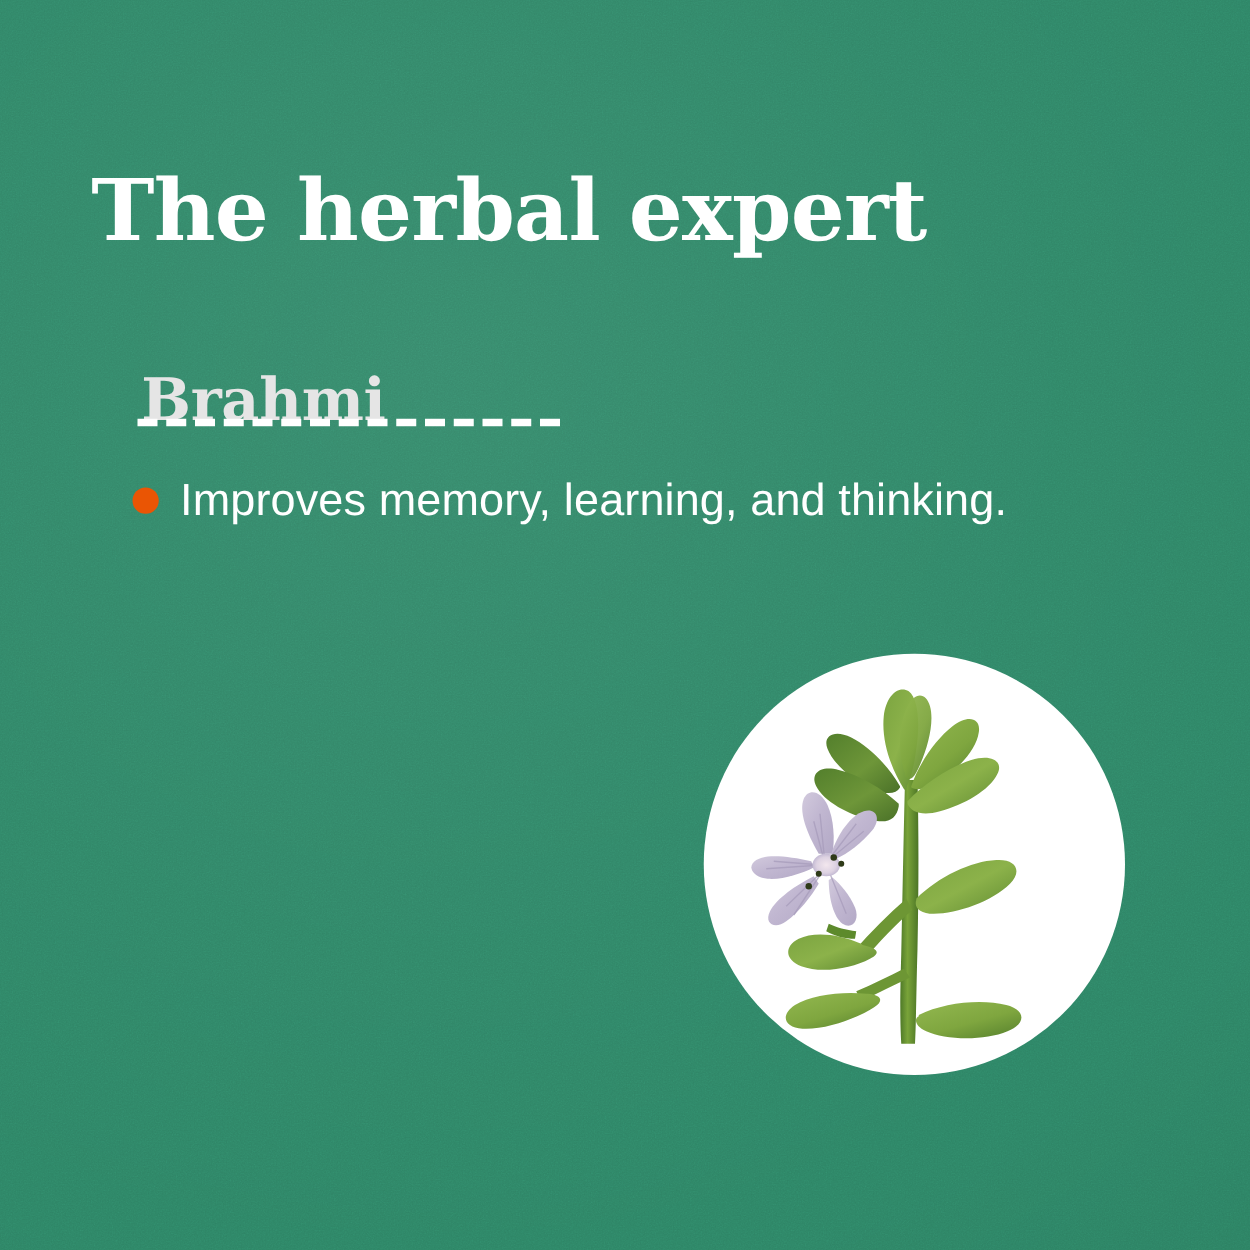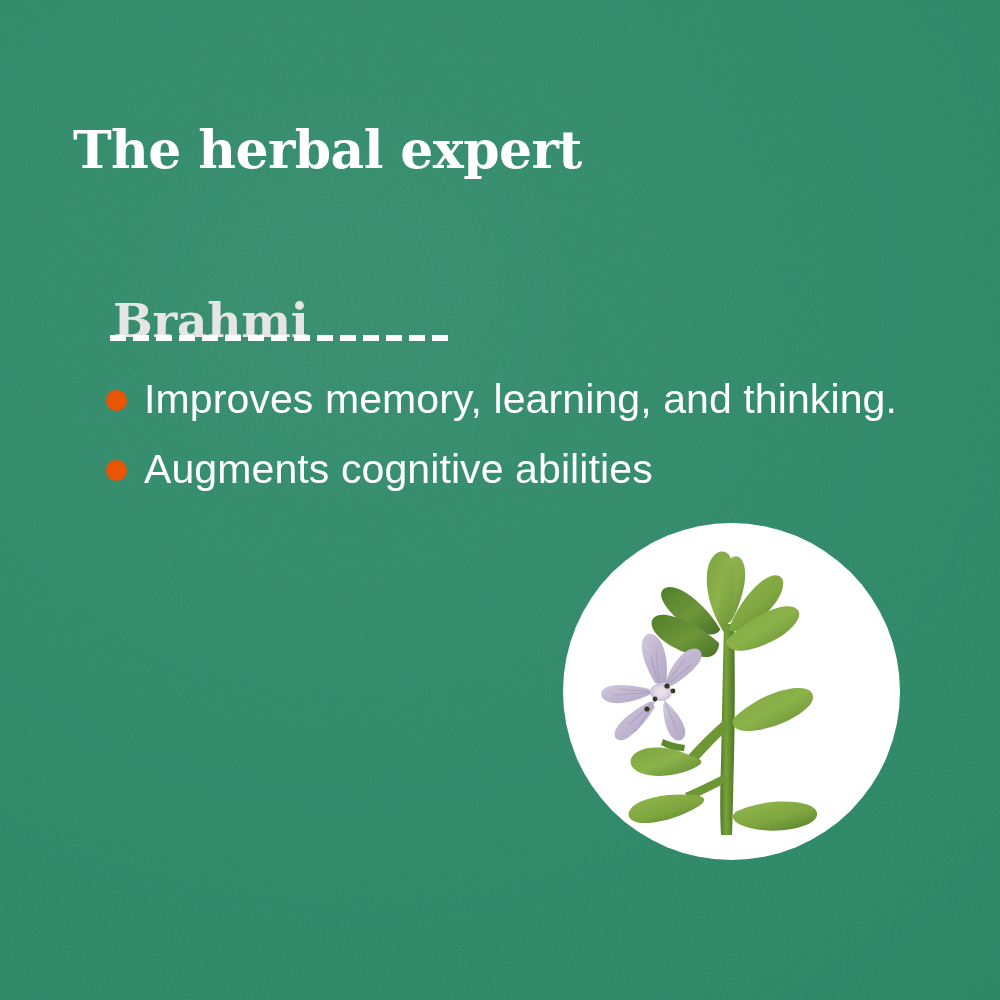--- a/index.html
+++ b/index.html
@@ -40,21 +40,21 @@
         rgba(0,0,0,0.00) 66%,
         rgba(0,0,0,0.055) 100%);
   }
 
   .headline {
     position: absolute;
     left: 73px;
     top: 88px;
     font-family: "DejaVu Serif", "Liberation Serif", serif;
     font-weight: 700;
-    font-size: 52px;
+    font-size: 68px;
     line-height: 1.05;
     letter-spacing: -0.6px;
     color: #ffffff;
     white-space: nowrap;
   }
 
   .herb-name {
     position: absolute;
     left: 113px;
     top: 257px;
@@ -101,21 +101,21 @@
     flex: 0 0 auto;
     width: 21px;
     height: 21px;
     border-radius: 50%;
     background: #ea5504;
     margin-right: 17px;
   }
   .benefit-text {
     font-family: "Liberation Sans", sans-serif;
     font-weight: 400;
-    font-size: 41px;
+    font-size: 36px;
     line-height: 1.1;
     color: #ffffff;
     letter-spacing: 0.1px;
     white-space: nowrap;
   }
 
   .plant-medallion {
     position: absolute;
     left: 563px;
     top: 523px;
@@ -166,24 +166,20 @@
     <span class="dash" style="left:276px"></span>
     <span class="dash" style="left:299px"></span>
     <span class="dash" style="left:322px"></span>
   </div>
 
   <ul class="benefits">
     <li class="benefit-row">
       <span class="benefit-bullet"></span>
       <span class="benefit-text">Improves memory, learning, and thinking.</span>
     </li>
-    <li class="benefit-row">
-      <span class="benefit-bullet"></span>
-      <span class="benefit-text">Augments cognitive abilities</span>
-    </li>
   </ul>
 
   <div class="plant-medallion">
     <svg viewBox="0 0 337 337" xmlns="http://www.w3.org/2000/svg" aria-hidden="true">
       <defs>
         <linearGradient id="leafDark" x1="0" y1="0" x2="1" y2="1">
           <stop offset="0%" stop-color="#537f2c"></stop>
           <stop offset="55%" stop-color="#6e9639"></stop>
           <stop offset="100%" stop-color="#4a7128"></stop>
         </linearGradient>

